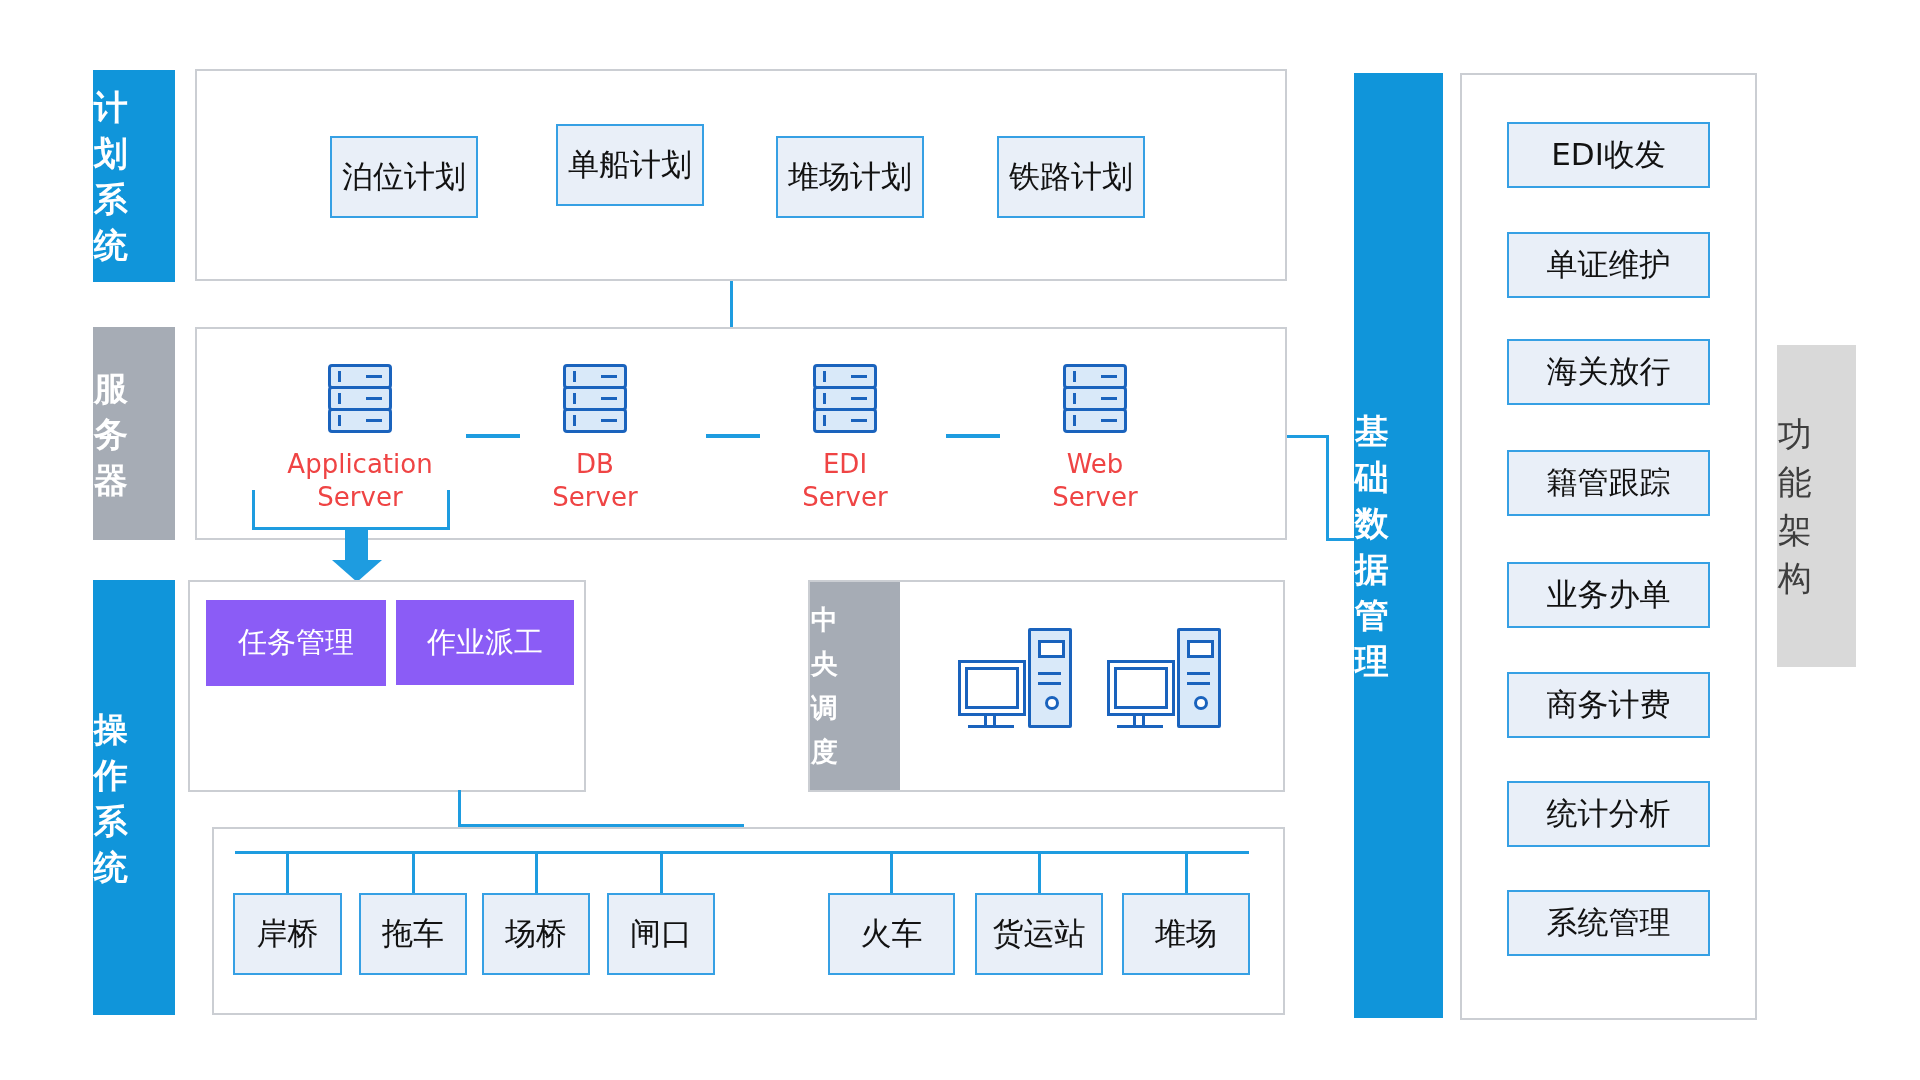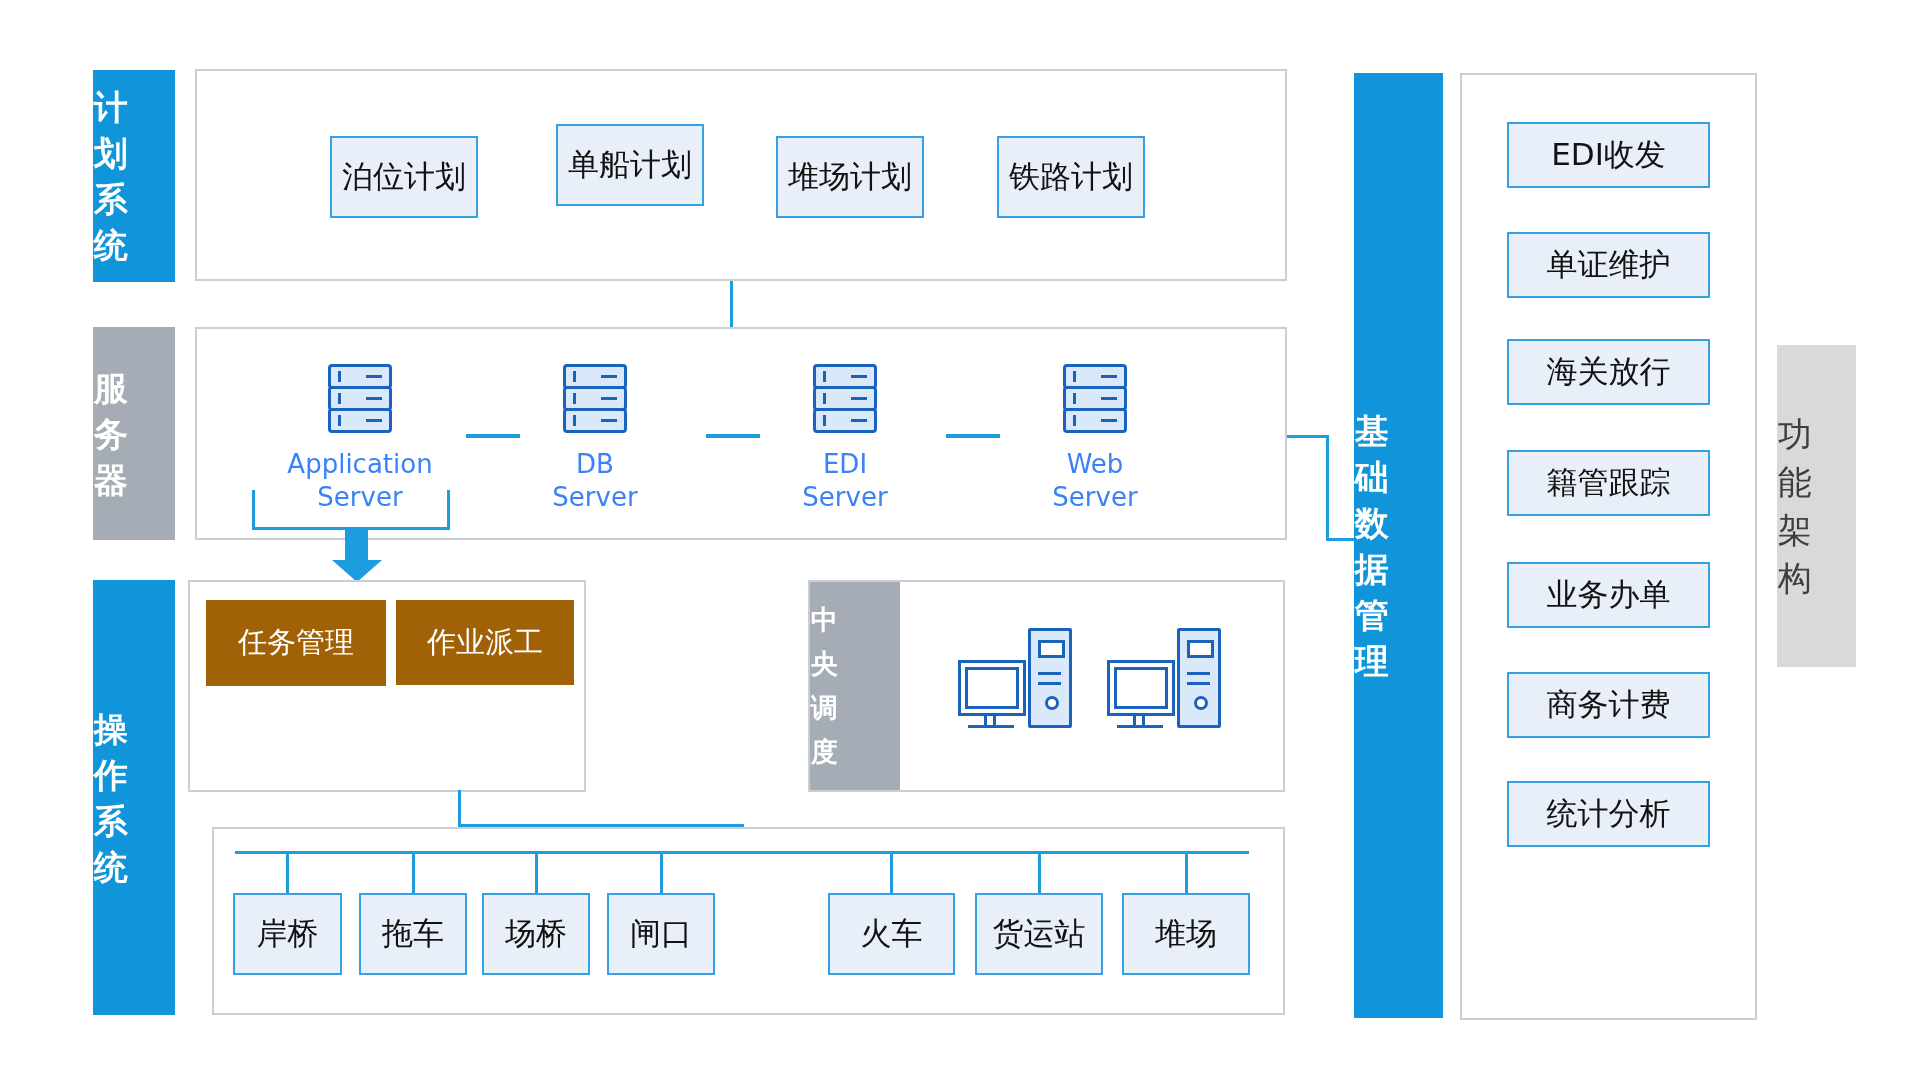--- a/index.html
+++ b/index.html
@@ -14,35 +14,35 @@
   .vtext{width:1.05em;text-align:center;font-size:34px;line-height:46px;word-break:break-all;}
 
   
   .panel{position:absolute;background:#fff;border:2px solid #cbced3;box-sizing:border-box;}
 
   
   .litebox{position:absolute;background:#e9eff8;border:2px solid #36a0e4;box-sizing:border-box;
            display:flex;align-items:center;justify-content:center;font-size:31px;color:#121212;}
 
   
-  .bluebtn{position:absolute;background:#a16207;color:#fff;font-size:29px;
+  .bluebtn{position:absolute;background:#8b5cf6;color:#fff;font-size:29px;
            display:flex;align-items:center;justify-content:center;}
 
   
   .cline{position:absolute;background:#1e9ce0;}
 
   
   .server-icon{position:absolute;width:64px;}
   .srv-unit{position:relative;height:25px;margin-top:-3px;border:3px solid #1a63bd;border-radius:4px;
             background:#d9e9f9;box-sizing:border-box;}
   .srv-unit:first-child{margin-top:0;}
   .srv-tick{position:absolute;left:7px;top:4px;width:3px;height:11px;background:#1a63bd;}
   .srv-dash{position:absolute;right:7px;top:50%;margin-top:-2px;width:16px;height:3px;background:#1a63bd;}
 
-  .srv-label{position:absolute;width:220px;text-align:center;font-size:26px;line-height:33px;color:#3b82f6;}
+  .srv-label{position:absolute;width:220px;text-align:center;font-size:26px;line-height:33px;color:#ef4444;}
 
   
   .bracket{position:absolute;left:252px;top:490px;width:198px;height:40px;box-sizing:border-box;
            border:3px solid #1e9ce0;border-top:none;}
   .arrow-shaft{position:absolute;left:345px;top:528px;width:23px;height:33px;background:#1e9ce0;}
   .arrow-head{position:absolute;left:332px;top:560px;width:0;height:0;
               border-left:25px solid transparent;border-right:25px solid transparent;
               border-top:22px solid #1e9ce0;}
 
   
@@ -277,18 +277,21 @@
   </div>
   <div class="litebox" style="left:1507px;top:562px;width:203px;height:66px;">
     <span>业务办单</span>
   </div>
   <div class="litebox" style="left:1507px;top:672px;width:203px;height:66px;">
     <span>商务计费</span>
   </div>
   <div class="litebox" style="left:1507px;top:781px;width:203px;height:66px;">
     <span>统计分析</span>
   </div>
+  <div class="litebox" style="left:1507px;top:890px;width:203px;height:66px;">
+    <span>系统管理</span>
+  </div>
 
   <div class="vbar lite" style="left:1777px;top:345px;width:79px;height:322px;">
     <span class="vtext" style="line-height:48px;">功能架构</span>
   </div>
 
 </div>
 
 </body></html>

